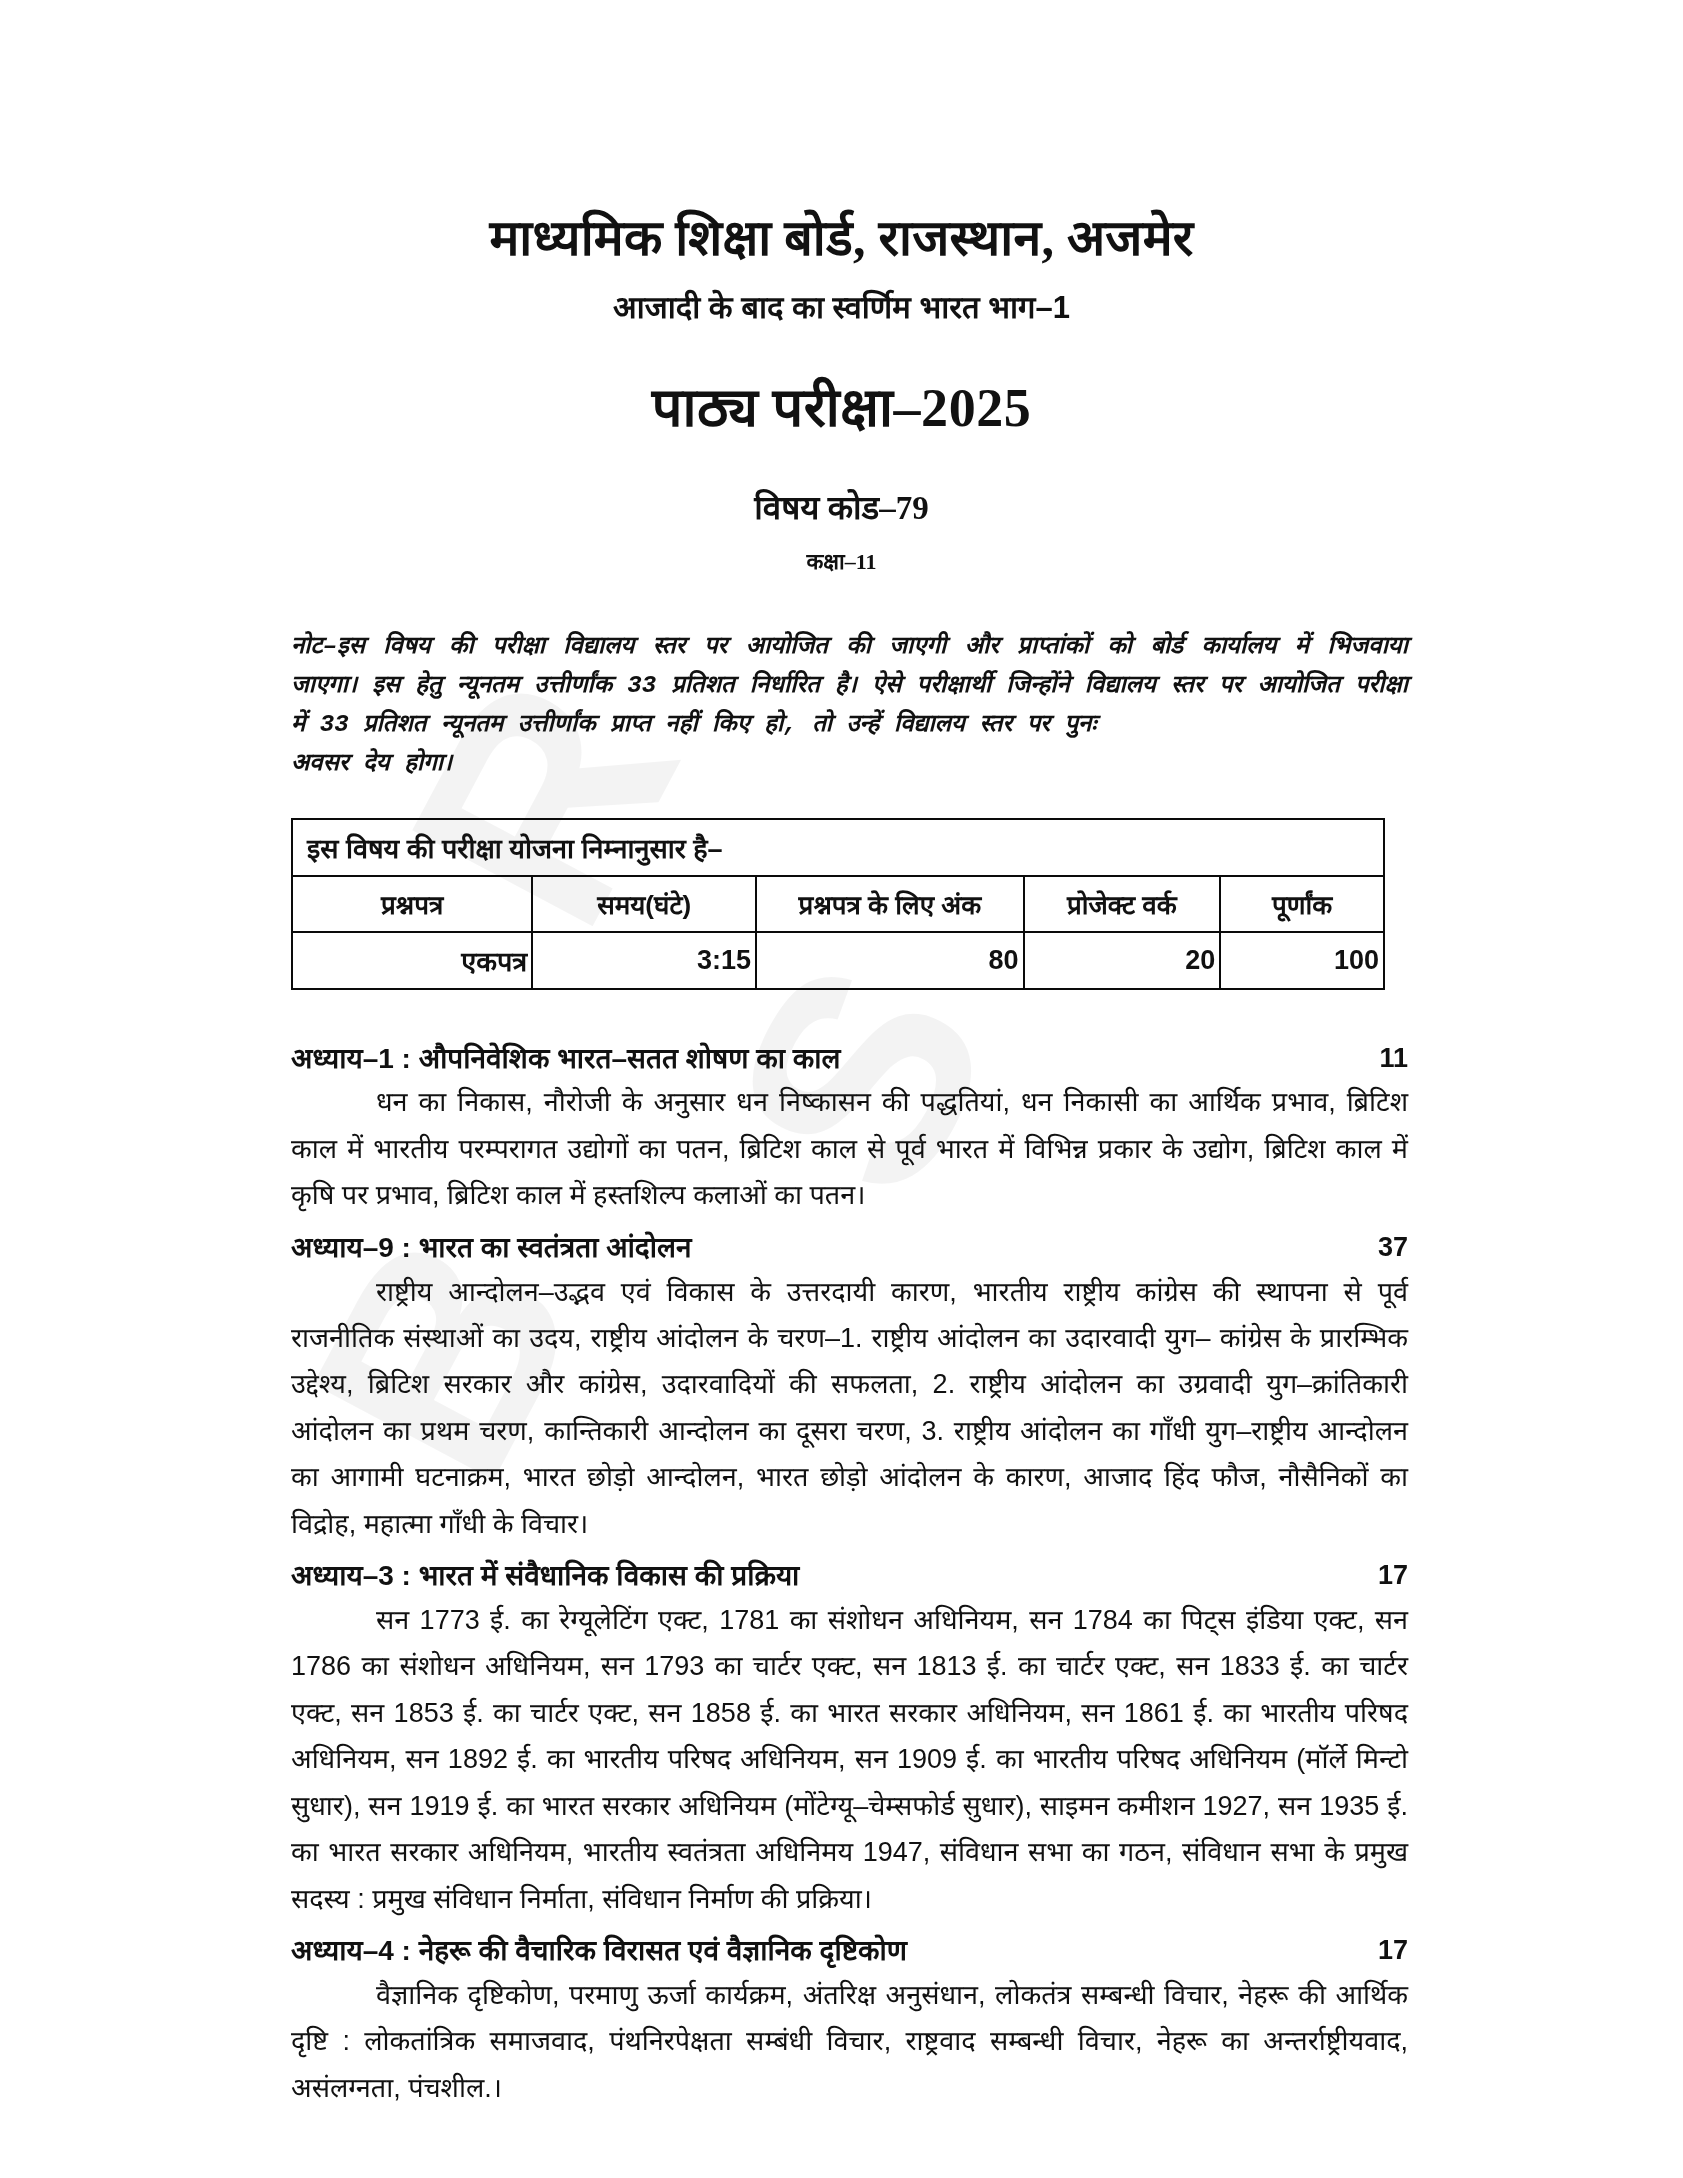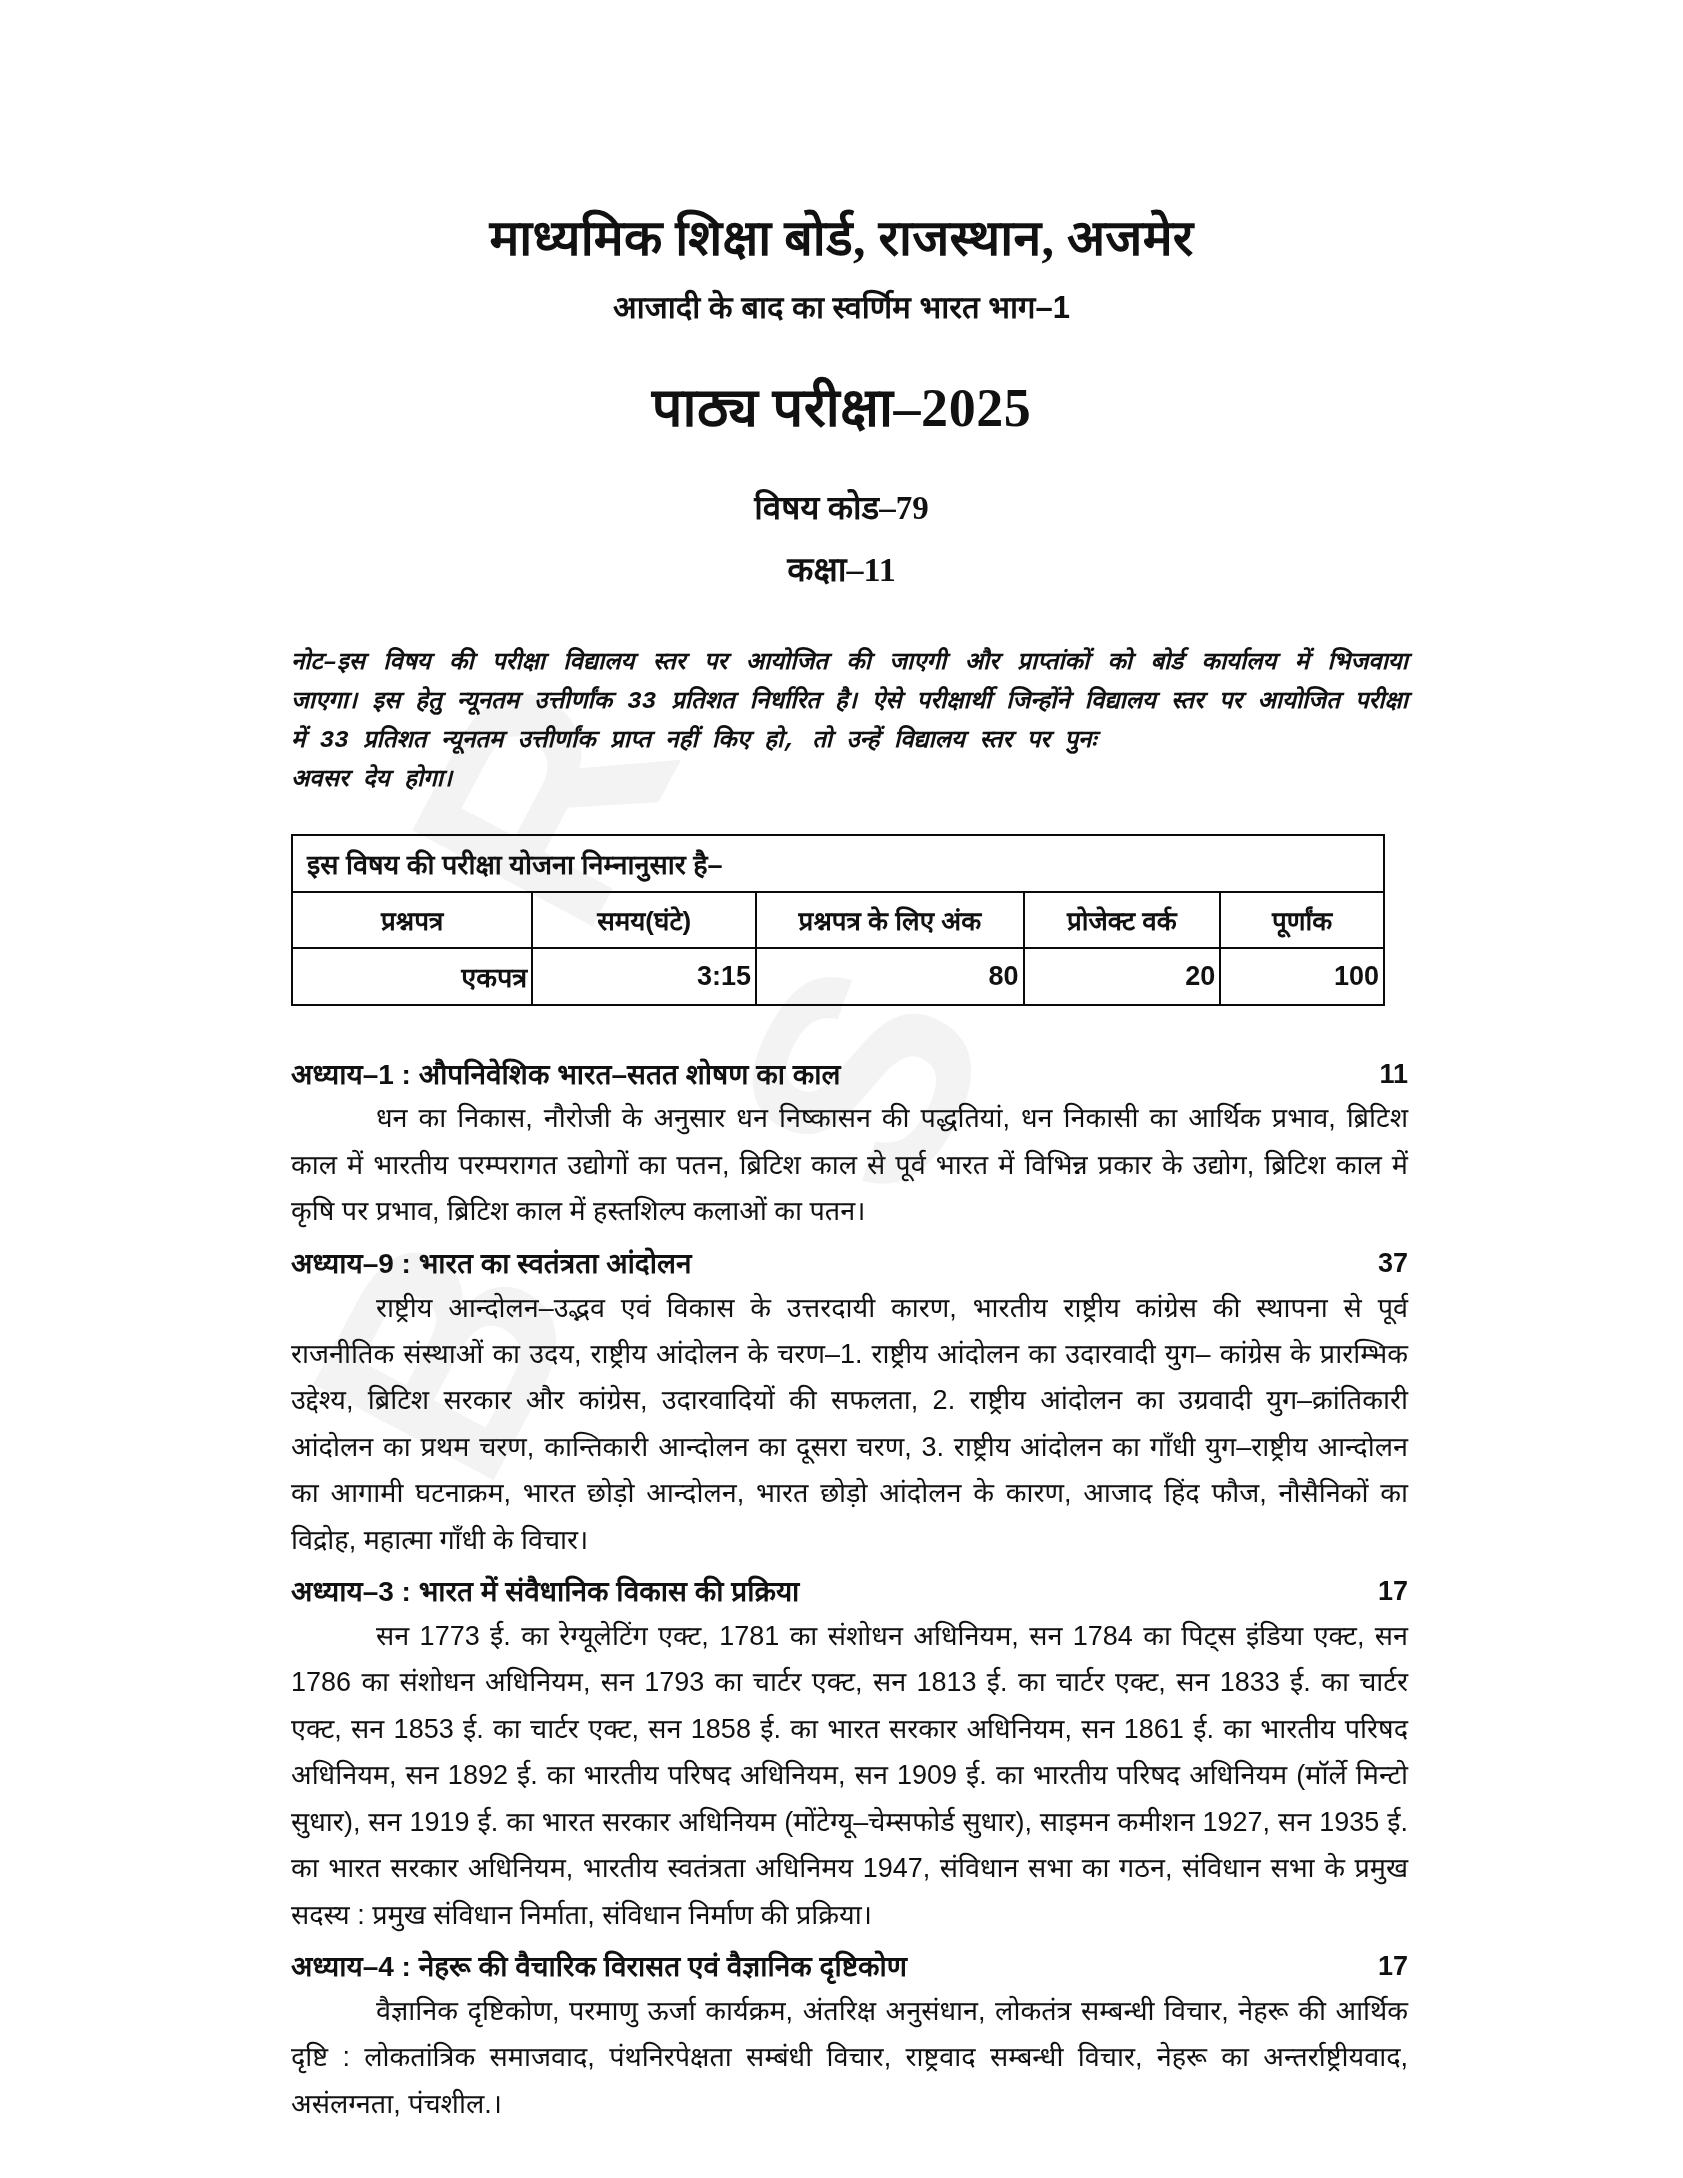--- a/index.html
+++ b/index.html
@@ -76,21 +76,21 @@
   }
   .subject-code {
     font-family: "Liberation Serif", serif;
     font-weight: 700;
     font-size: 33px;
     margin-top: 42px;
   }
   .class-line {
     font-family: "Liberation Serif", serif;
     font-weight: 700;
-    font-size: 34px;
+    font-size: 22px;
     margin-top: 16px;
   }
 
   
   .note {
     margin: 53px 259px 0 275px;
     font-family: Liberation Mono, monospace;
     font-style: italic;
     font-weight: 700;
     font-size: 24px;

